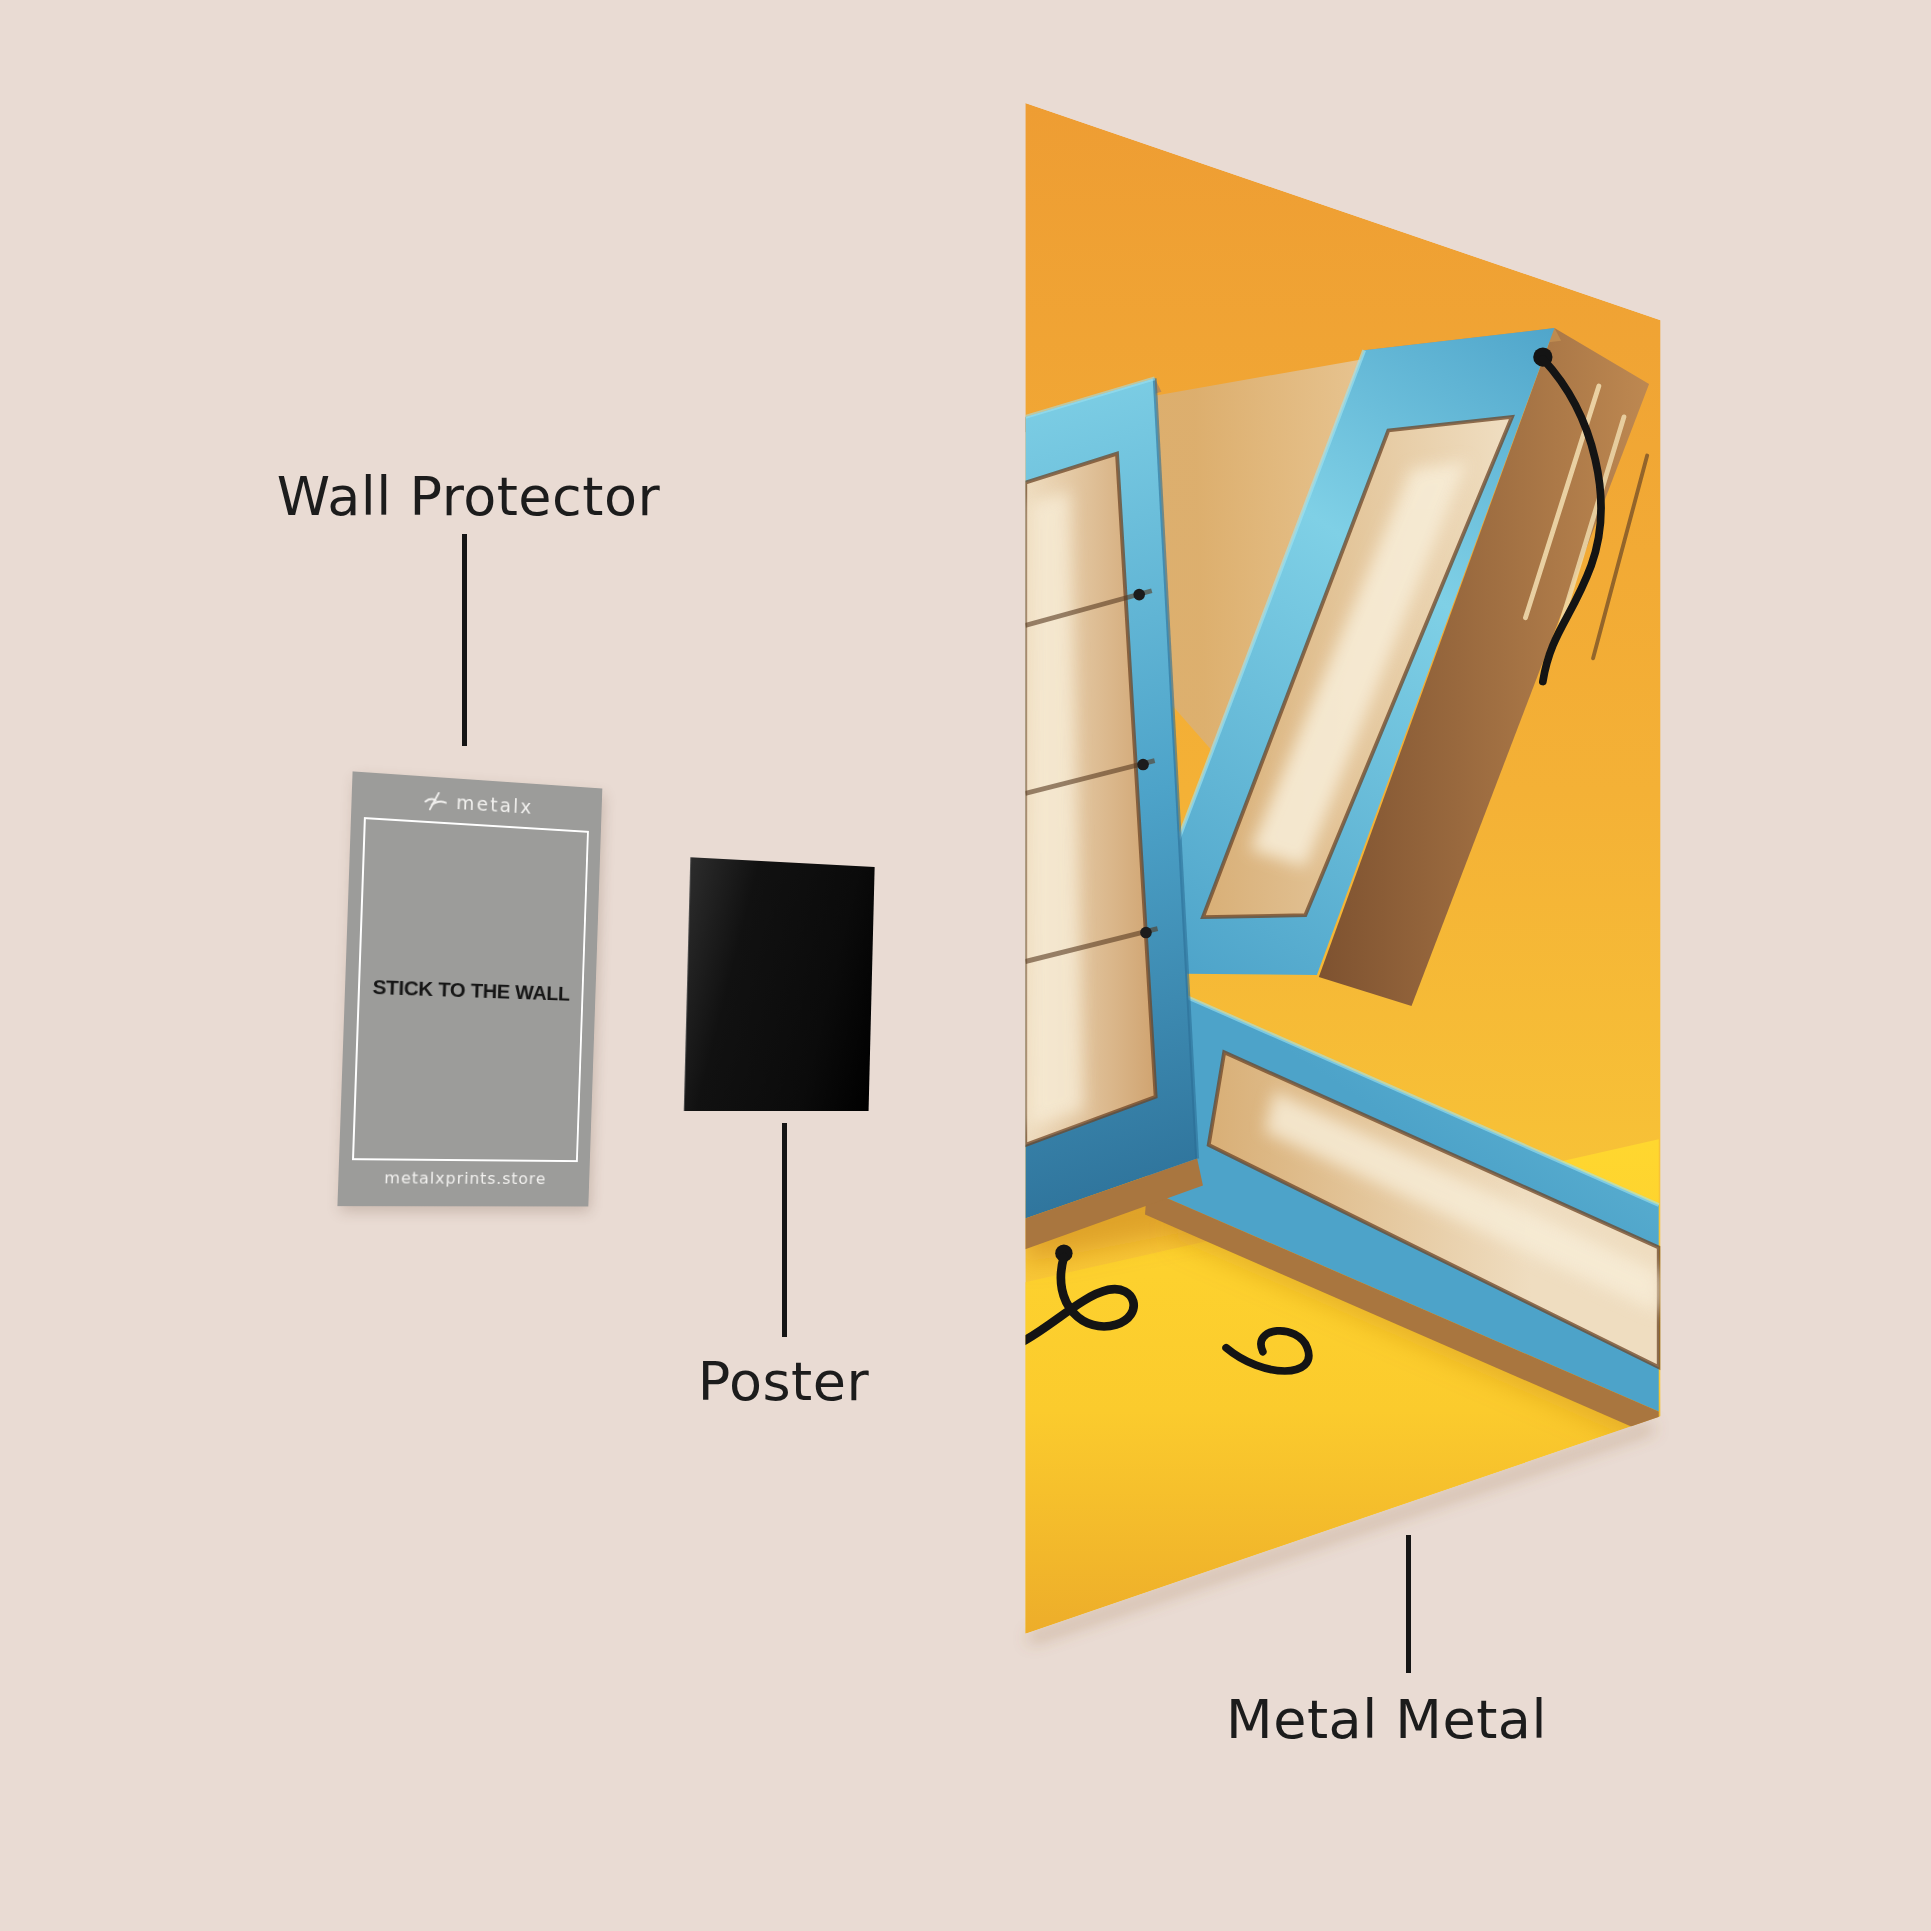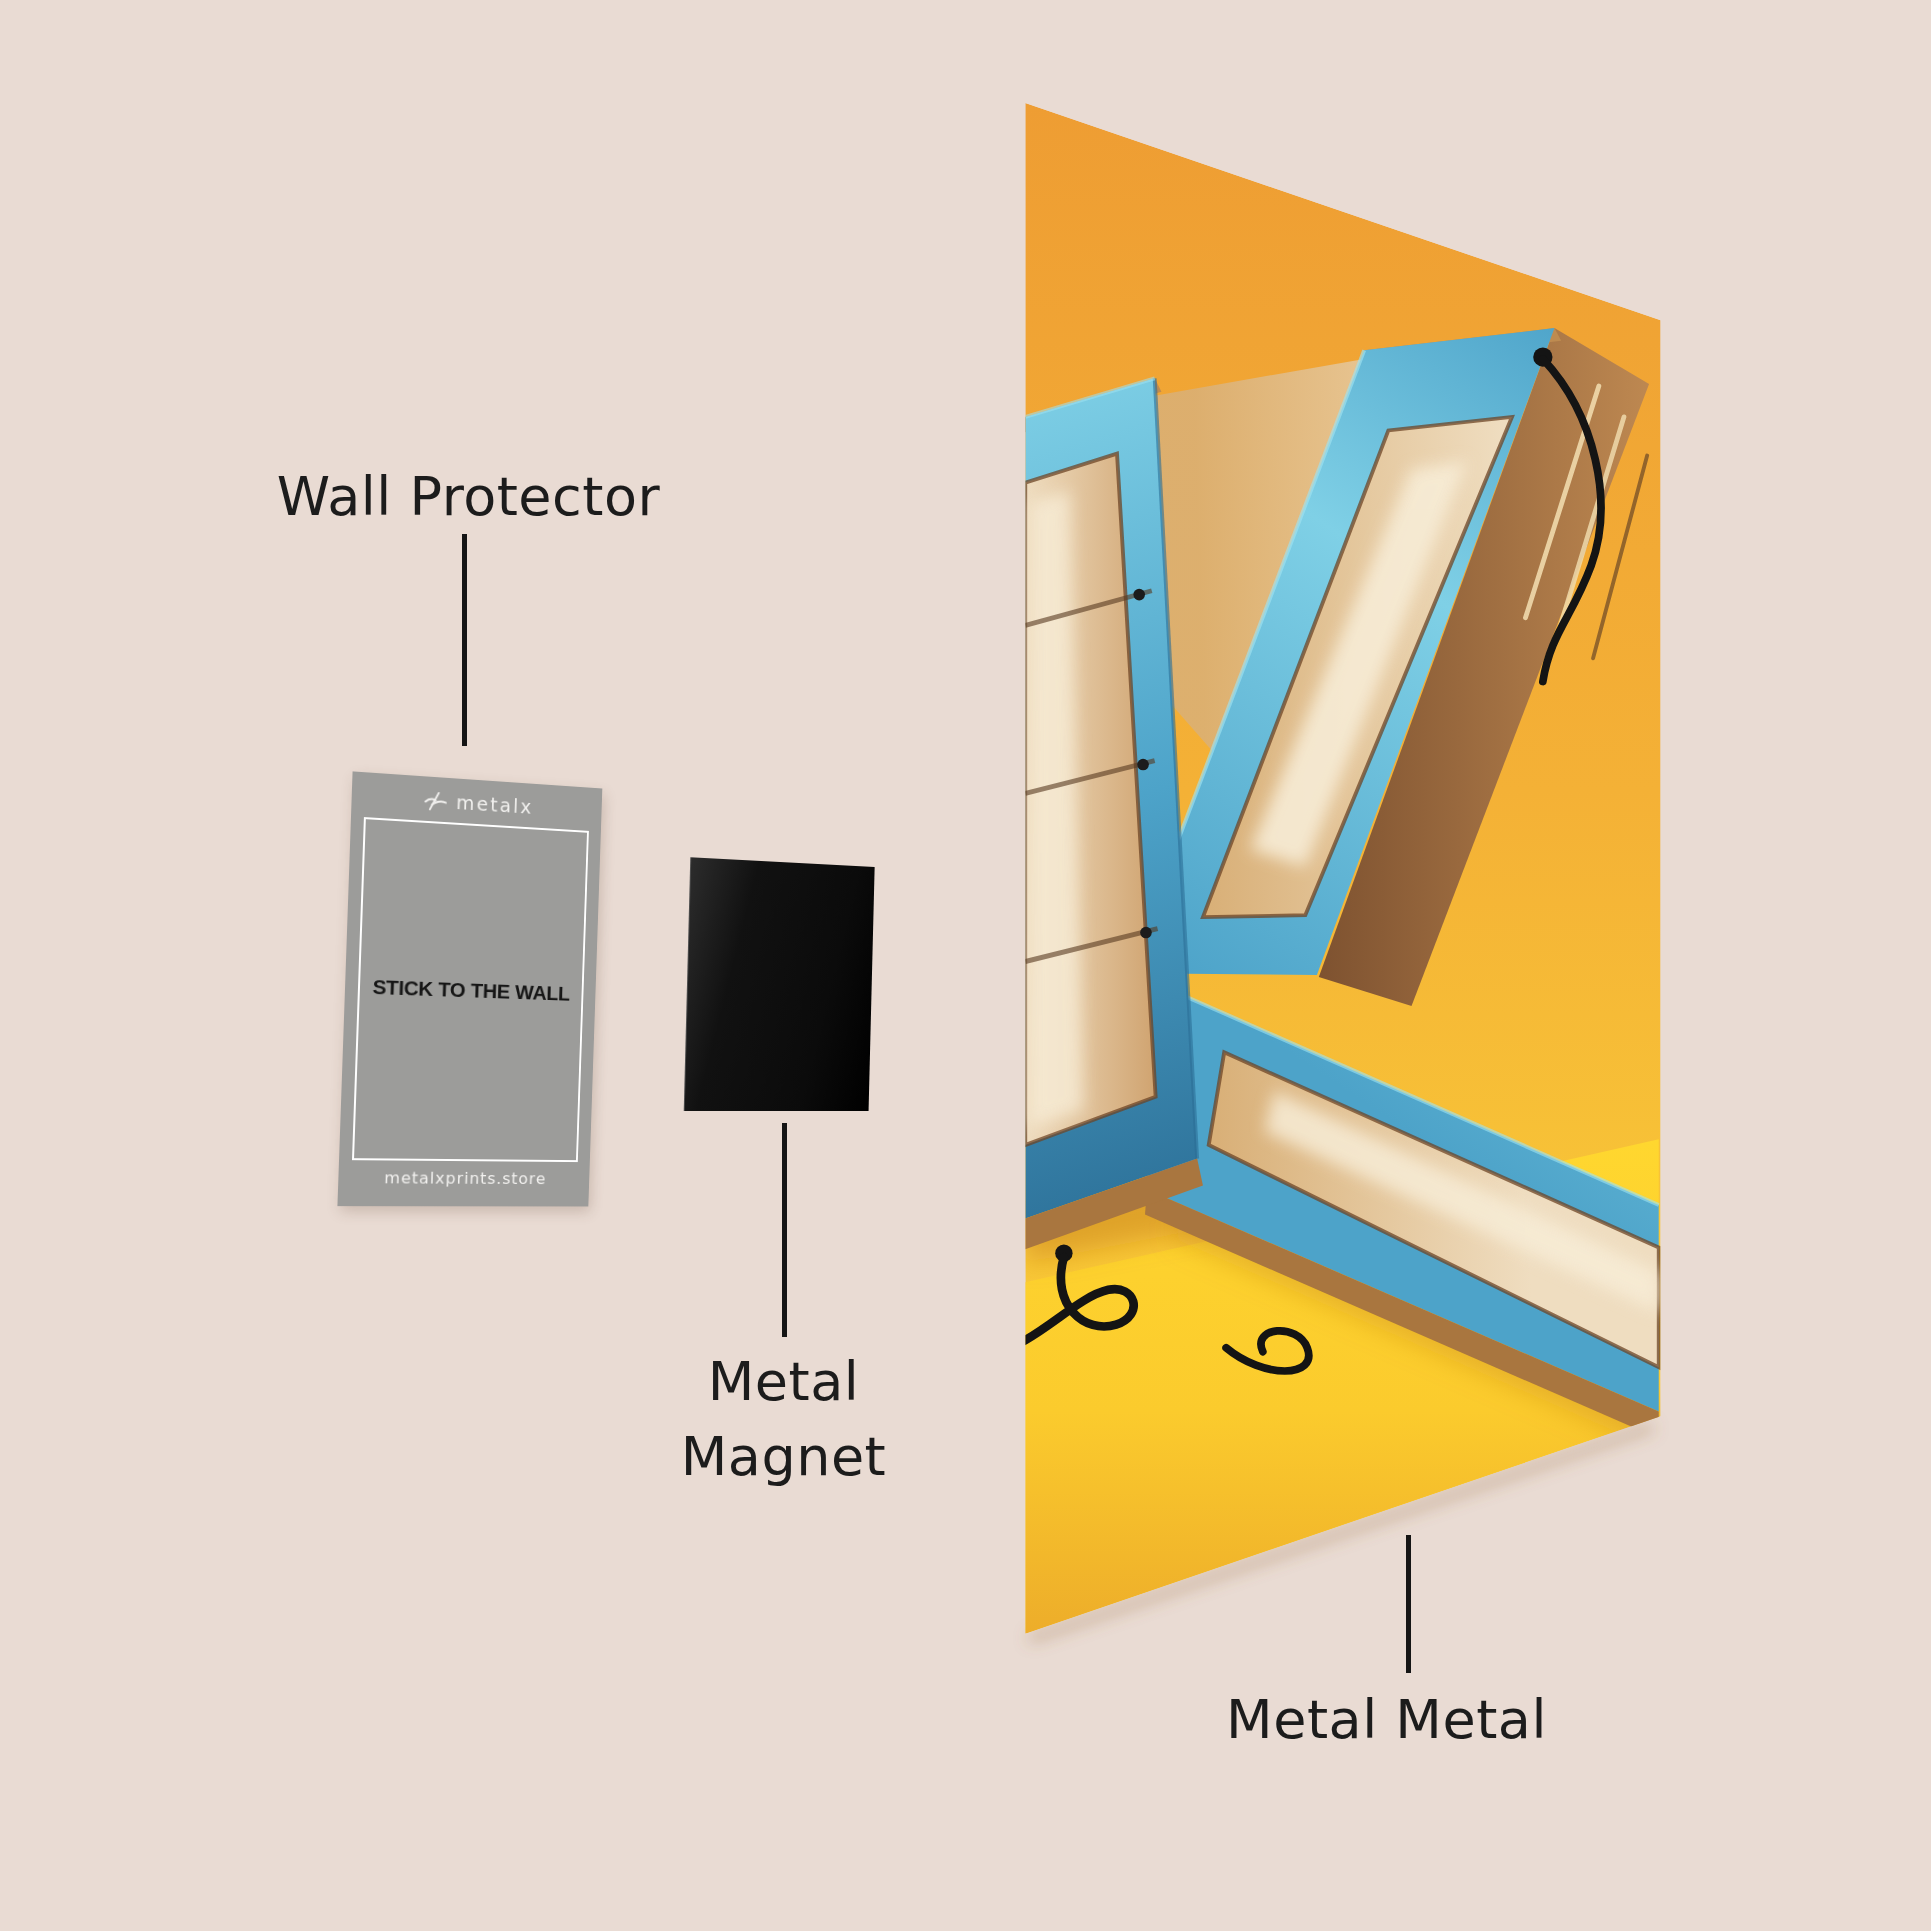--- a/index.html
+++ b/index.html
@@ -34,22 +34,21 @@
 </style>
 </head>
 <body>
 
 <div class="canvas">
 
   <div class="label" style="left:179px;top:459px;width:579px;">Wall Protector</div>
   <div class="leader" style="left:462px;top:534px;height:212px;"></div>
 
   <div class="label" style="left:494px;top:1344px;width:579px;">
-    <span>Metal</span><br>
-    <span>Magnet</span>
+    <span>Poster</span><br>
   </div>
   <div class="leader" style="left:782px;top:1123px;height:214px;"></div>
 
   <div class="label" style="left:1097px;top:1682px;width:579px;">Metal Metal</div>
   <div class="leader" style="left:1406px;top:1535px;height:138px;"></div>
 
   <div class="card-wrap">
     <div class="card">
       <div class="brand-row">
         <svg width="25" height="21" viewBox="0 0 26 22">

